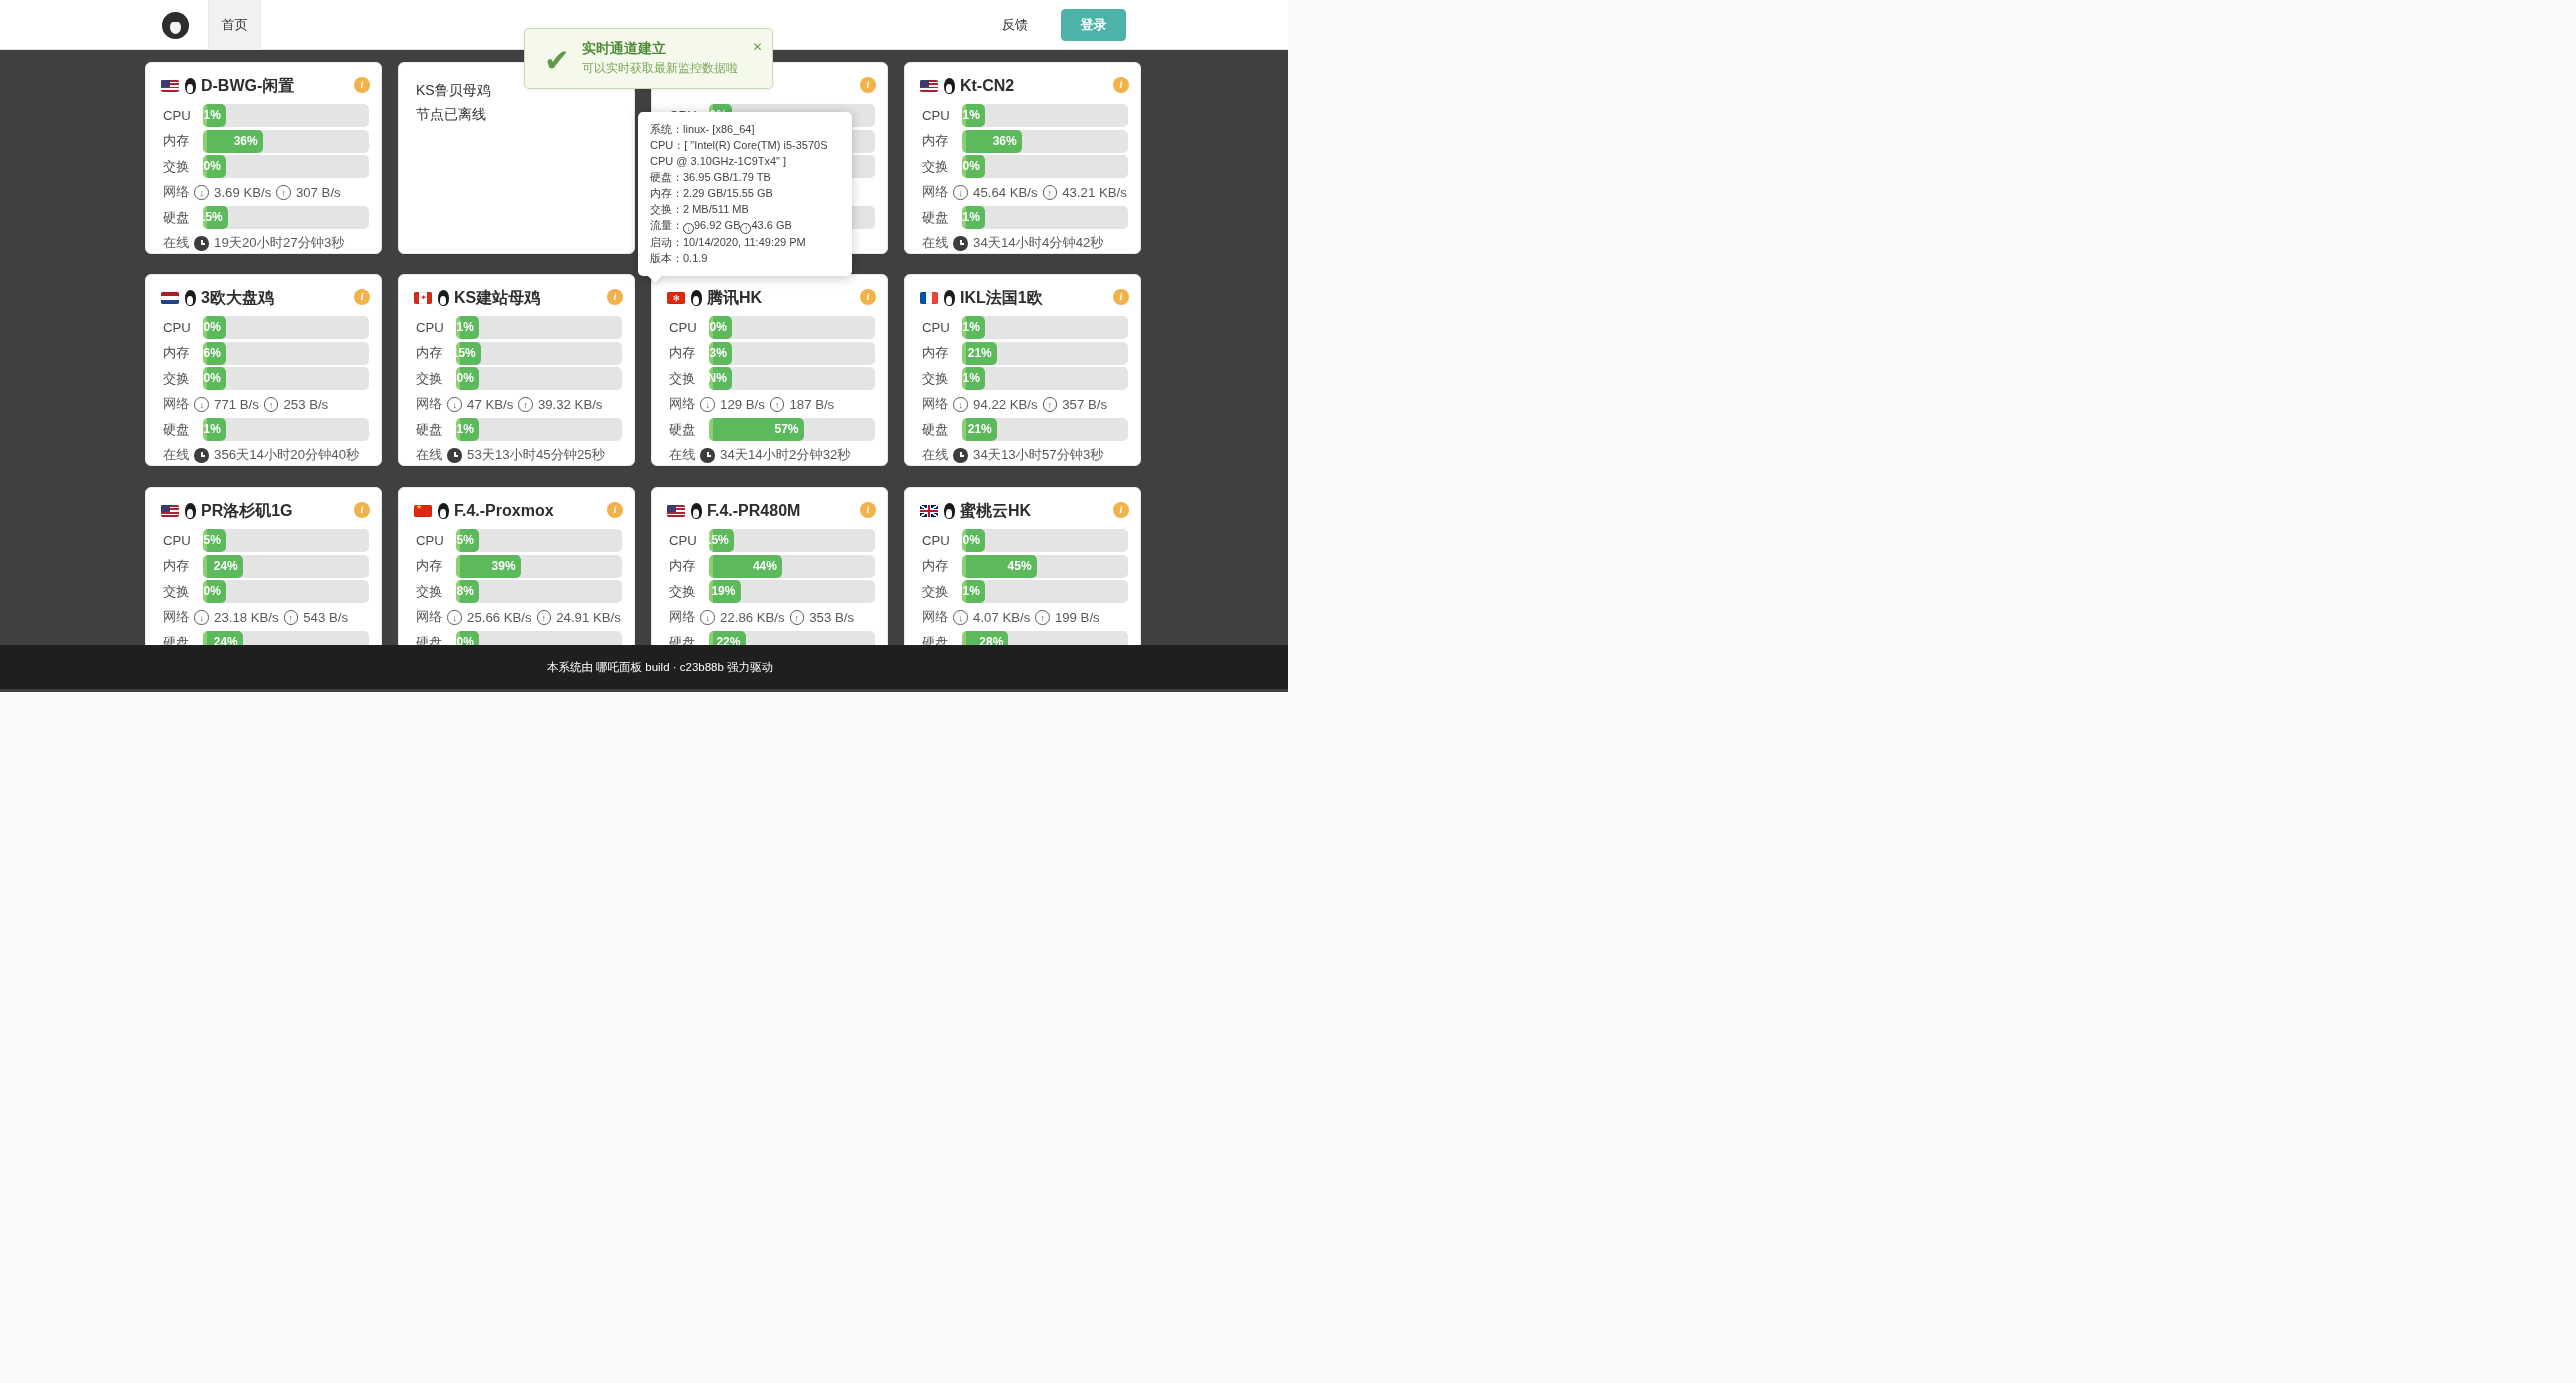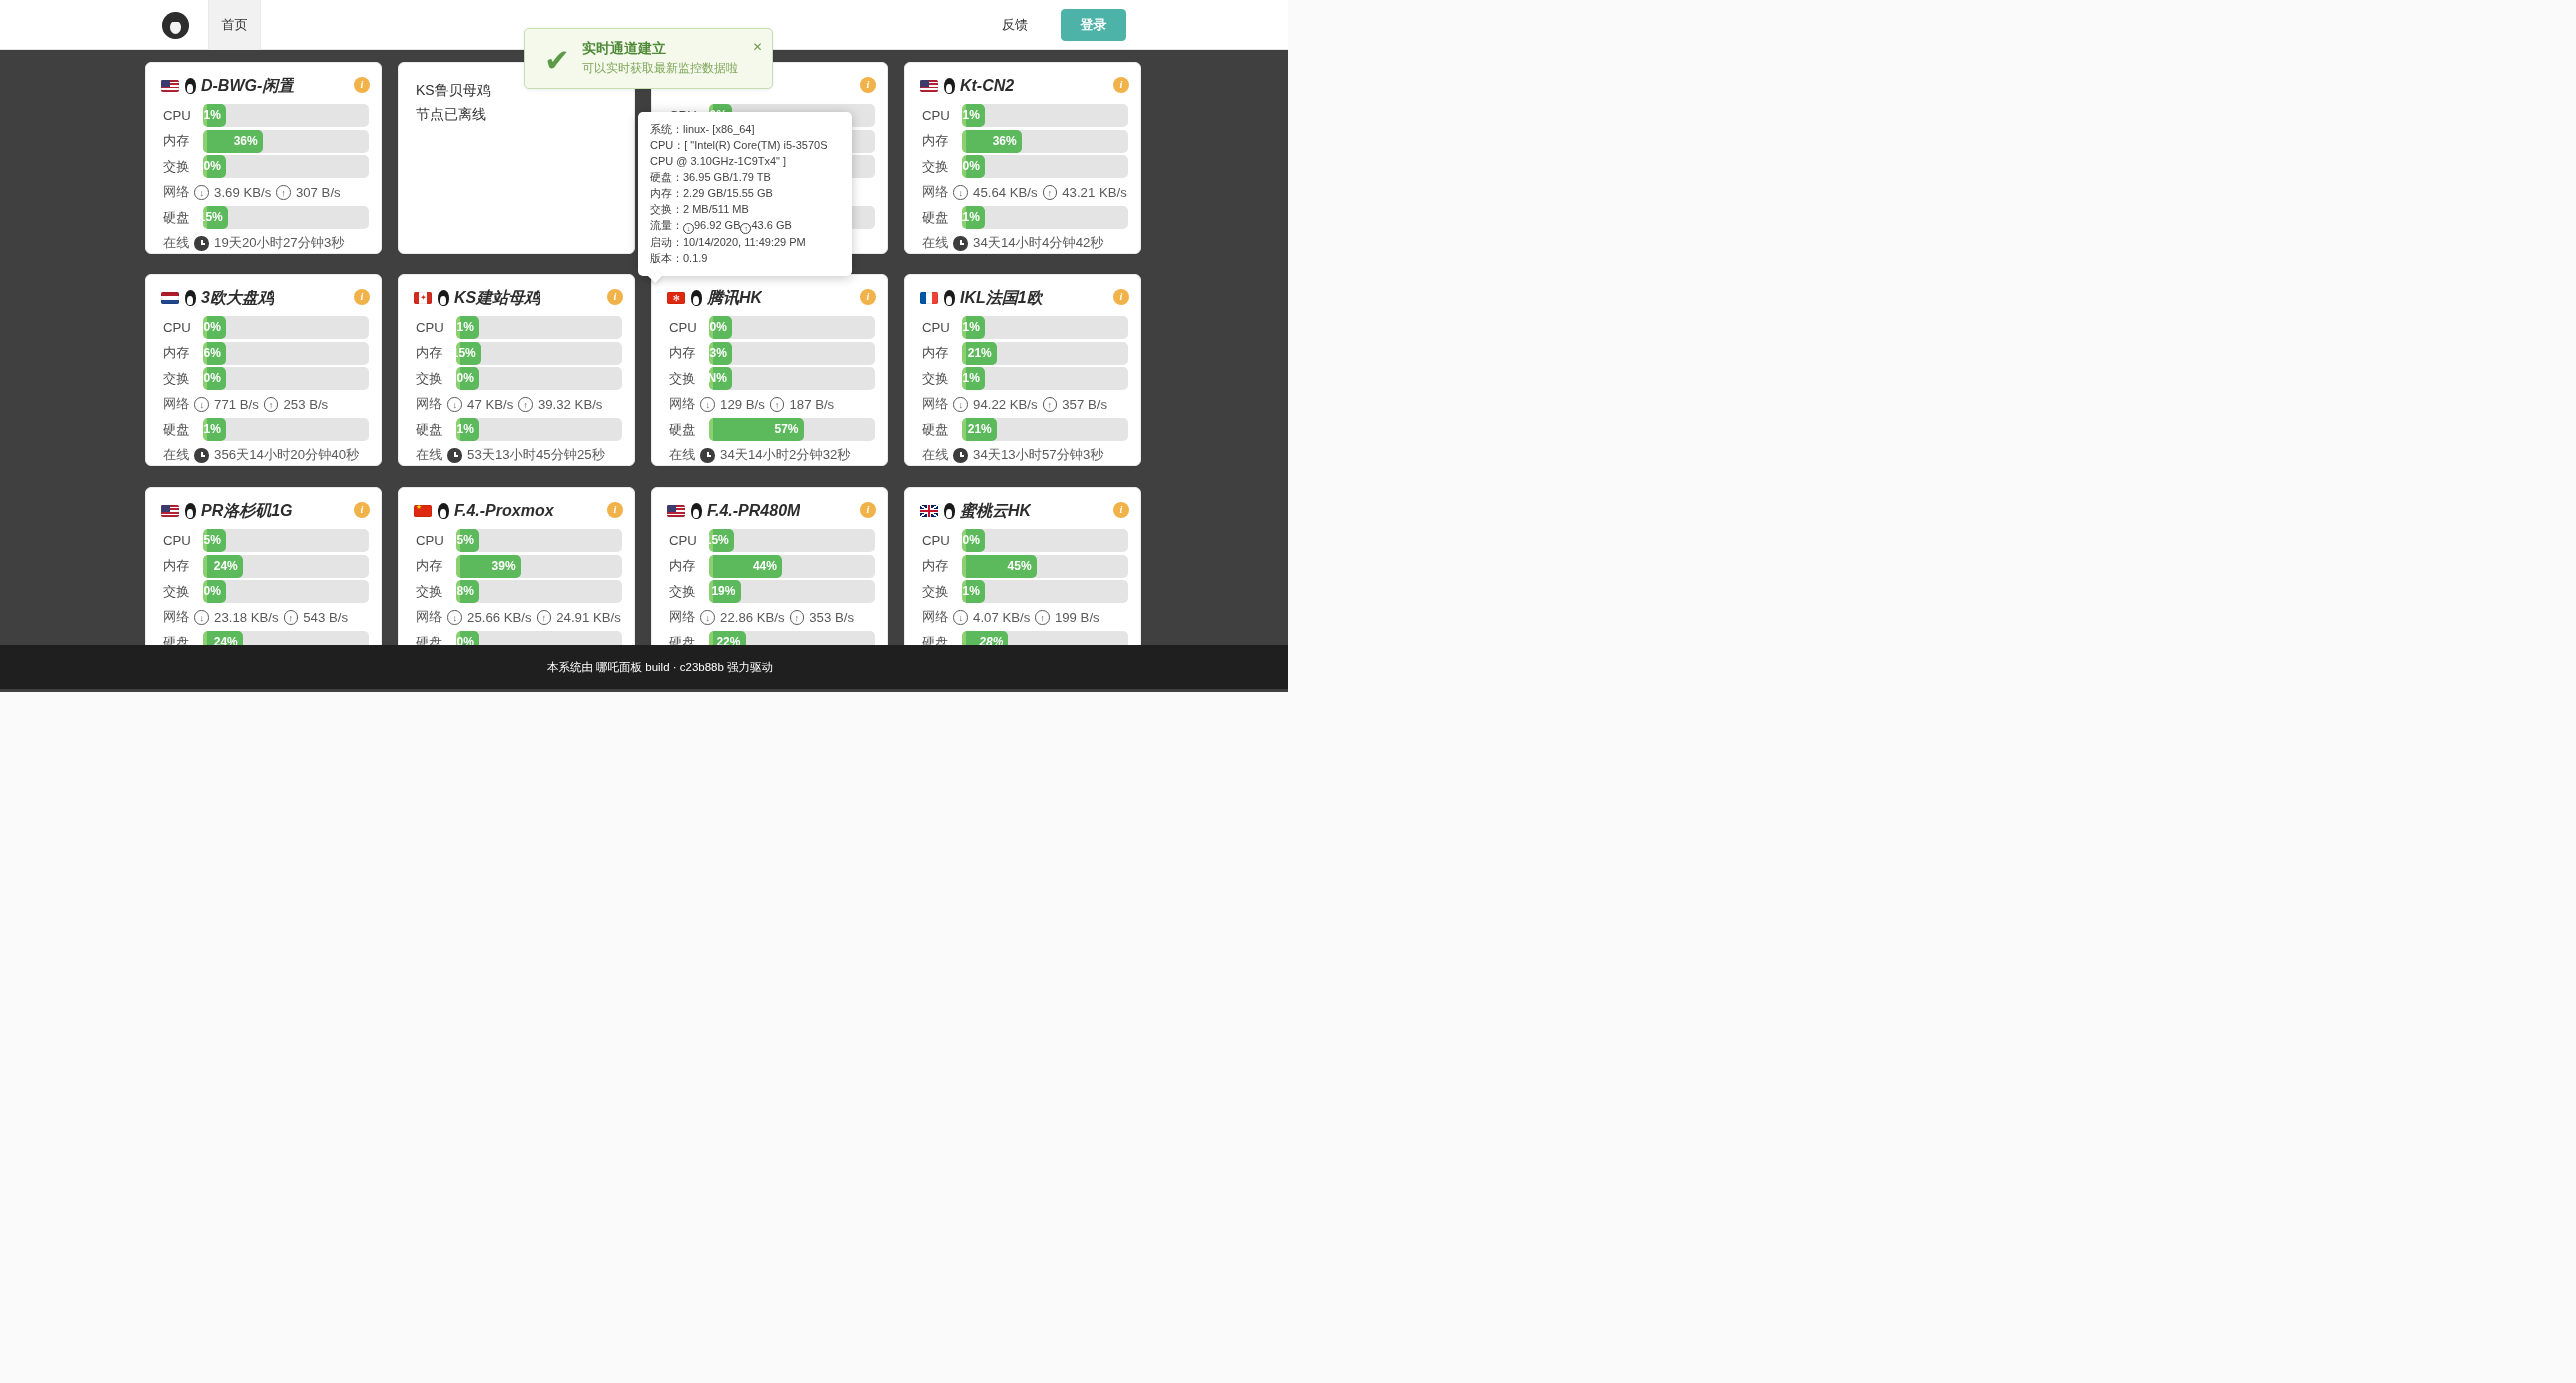--- a/index.html
+++ b/index.html
@@ -24,21 +24,21 @@
         font-size:13px;color:#333;cursor:pointer;}
   .login-btn{position:absolute;left:1061px;top:8.5px;width:65px;height:32px;background:#4db3a8;
         color:#fff;font-size:13px;font-weight:bold;border:none;border-radius:4.3px;
         display:flex;align-items:center;justify-content:center;cursor:pointer;}
 
   
   .card{position:absolute;width:237px;height:192px;background:#fff;border:0.9px solid #ebebeb;
         border-radius:6px;box-shadow:0 0.9px 1.7px rgba(0,0,0,0.03);z-index:1;}
   .hdr{position:absolute;top:13px;left:15.4px;right:34px;height:20.5px;display:flex;
         align-items:center;gap:4.3px;}
-  .hdr .title{font-size:16px;font-weight:bold;color:#2d2d2d;white-space:nowrap;overflow:hidden;font-style:italic;}
+  .hdr .title{font-size:16px;font-weight:bold;color:#2d2d2d;white-space:nowrap;overflow:hidden;}
   .info-icon{position:absolute;top:13.7px;right:11px;width:16px;height:16px;border-radius:50%;
         background:#f1b24a;color:#fff;font-size:10.2px;font-weight:bold;font-style:italic;
         display:flex;align-items:center;justify-content:center;cursor:pointer;font-family:"Liberation Serif",serif;}
   .rows{position:absolute;top:41px;left:17px;right:12px;}
   .srow{display:flex;align-items:center;height:23px;margin-bottom:2.6px;}
   .srow .lbl{width:40px;font-size:13.2px;color:#4c4c4c;flex:none;}
   .track{flex:1;height:23px;background:#e4e4e4;border-radius:5.1px;position:relative;}
   .fill{position:absolute;left:0;top:0;height:23px;min-width:23px;border-radius:5.1px;
         background:linear-gradient(to right,#8bd06e 0,#8bd06e 4.3px,#5cb95c 4.3px);}
   .fill .pct{position:absolute;right:5.1px;top:0;line-height:23px;font-size:12px;font-weight:bold;
@@ -681,21 +681,21 @@
           <div class="txtrow">
             <span class="lbl">网络</span>
             <span class="circ">↓</span>
             <span>4.07 KB/s</span>
             <span class="circ">↑</span>
             <span>199 B/s</span>
           </div>
           <div class="srow">
             <span class="lbl">硬盘</span>
             <div class="track">
-              <div class="fill" style="width:28%;font-style:italic;">
+              <div class="fill" style="width:28%;">
                 <span class="pct">28%</span>
               </div>
             </div>
           </div>
           <div class="txtrow">
             <span class="lbl">在线</span>
             <span class="clock"></span>
             <span></span>
           </div>
         </div>

